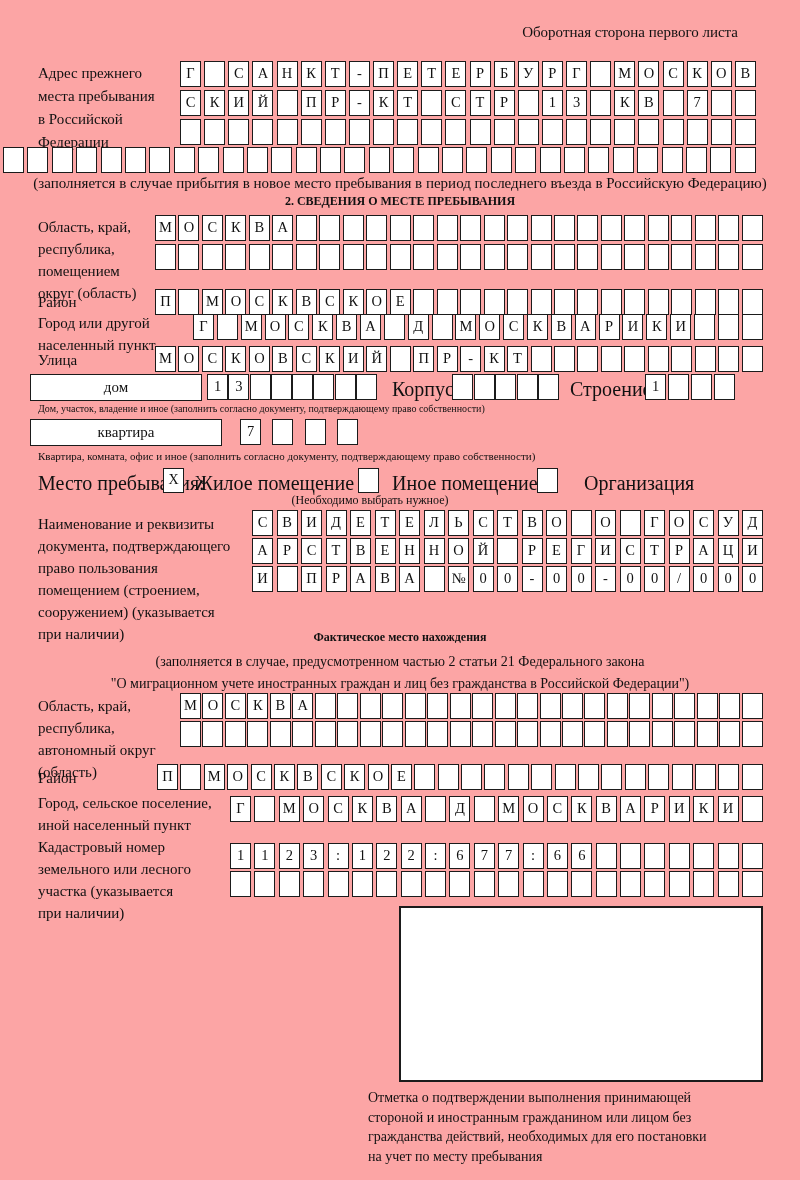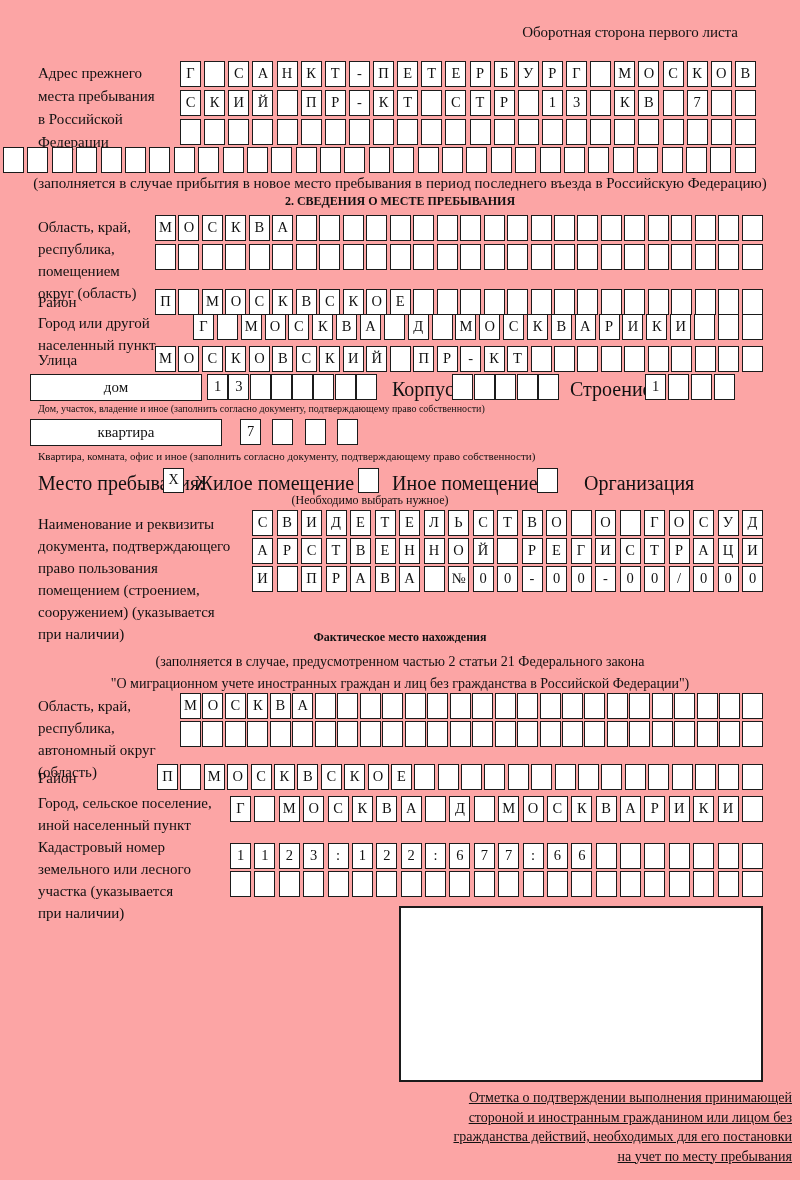--- a/index.html
+++ b/index.html
@@ -20,21 +20,21 @@
   .bigfield{
     position:absolute;box-sizing:border-box;border:1.6px solid #1b1b1b;height:27px;
     display:flex;align-items:center;justify-content:center;font-size:15px;background:#fff;
   }
   .checkbox{
     position:absolute;box-sizing:border-box;width:21px;height:25px;border:1.6px solid #1b1b1b;
     font-size:14px;line-height:21px;text-align:center;background:#fff;
   }
   .inline-lbl{position:absolute;font-size:20px;white-space:nowrap;}
   .stampbox{position:absolute;box-sizing:border-box;border:2px solid #1b1b1b;background:#fff;}
-  .caption-center{text-align:right;font-size:14px;line-height:19.5px;text-decoration:underline;}
+  .caption-center{text-align:left;font-size:14px;line-height:19.5px;}
 </style>
 </head>
 <body>
 
 <div class="page">
 
   <div class="abs" style="top:24px;right:62px;font-size:15px;">Оборотная сторона первого листа</div>
 
   <div class="abs lbl" style="left:38px;top:62px;line-height:23px;">
       <div>Адрес прежнего</div>

